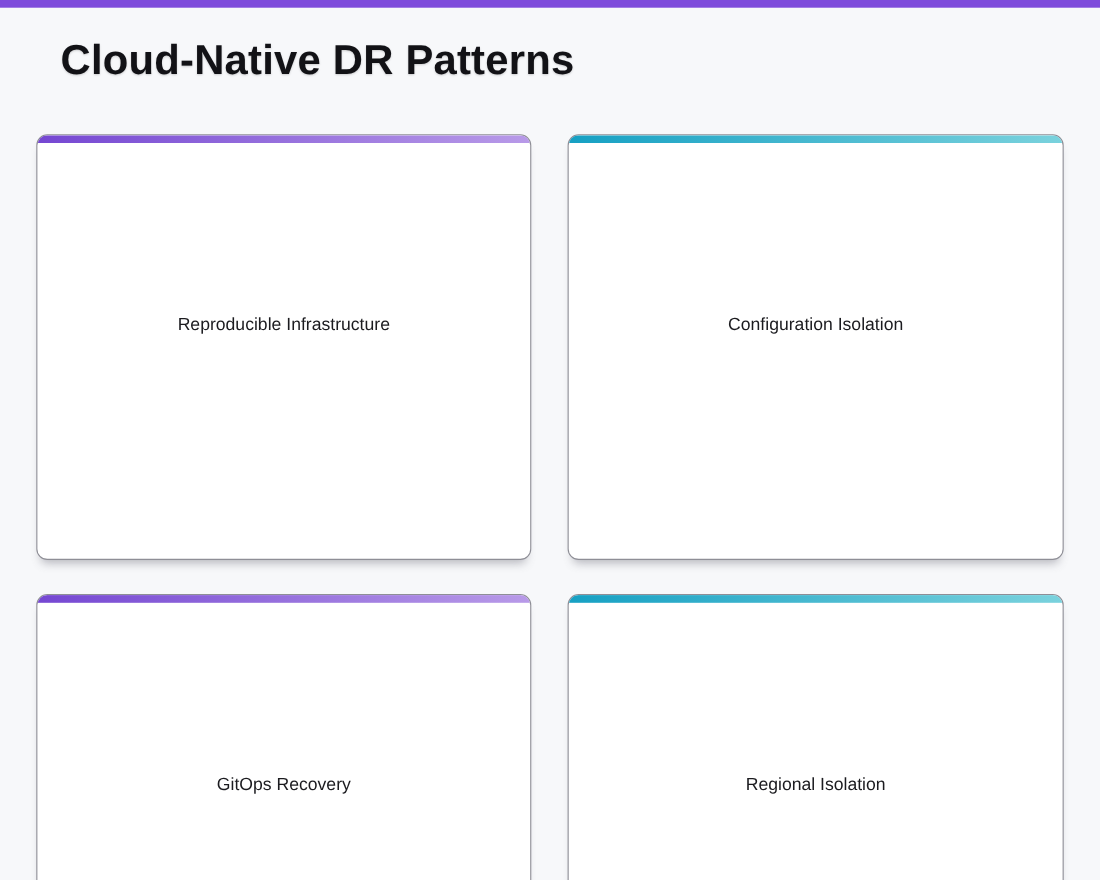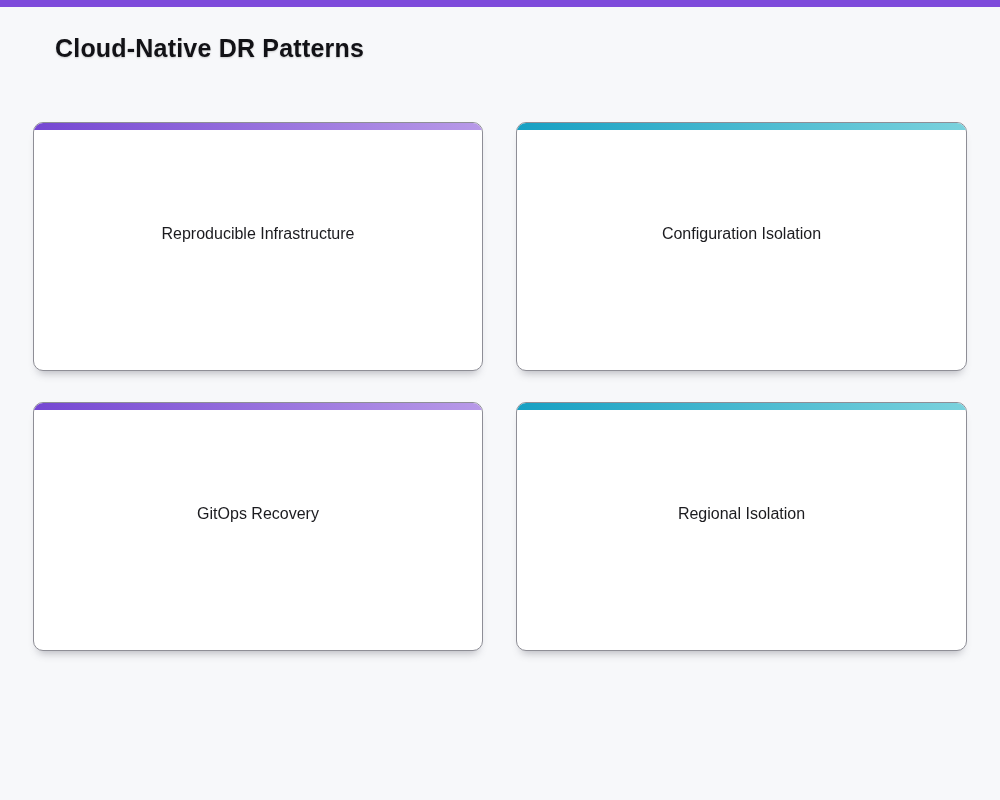--- a/index.html
+++ b/index.html
@@ -20,39 +20,39 @@
     top: 0;
     left: 0;
     width: 1000px;
     height: 7px;
   }
   h1.page-title {
     position: absolute;
     top: 34px;
     left: 55px;
     margin: 0;
-    font-size: 25px;
+    font-size: 38px;
     font-weight: bold;
     letter-spacing: 0.2px;
     color: #121216;
     text-shadow: 0 1px 2px rgba(0,0,0,0.18);
   }
   .patterns-grid {
     position: absolute;
     top: 122px;
     left: 33px;
     width: 934px;
     display: grid;
     grid-template-columns: 450px 451px;
     column-gap: 33px;
     row-gap: 31px;
   }
   .pattern-card {
     position: relative;
-    height: 249px;
+    height: 387px;
     background: #ffffff;
     border: 1px solid #8e8e96;
     border-radius: 10px;
     overflow: hidden;
     box-shadow: 0 7px 9px -5px rgba(100,100,112,0.45);
     box-sizing: border-box;
   }
   .card-accent-strip {
     position: absolute;
     top: 0;

